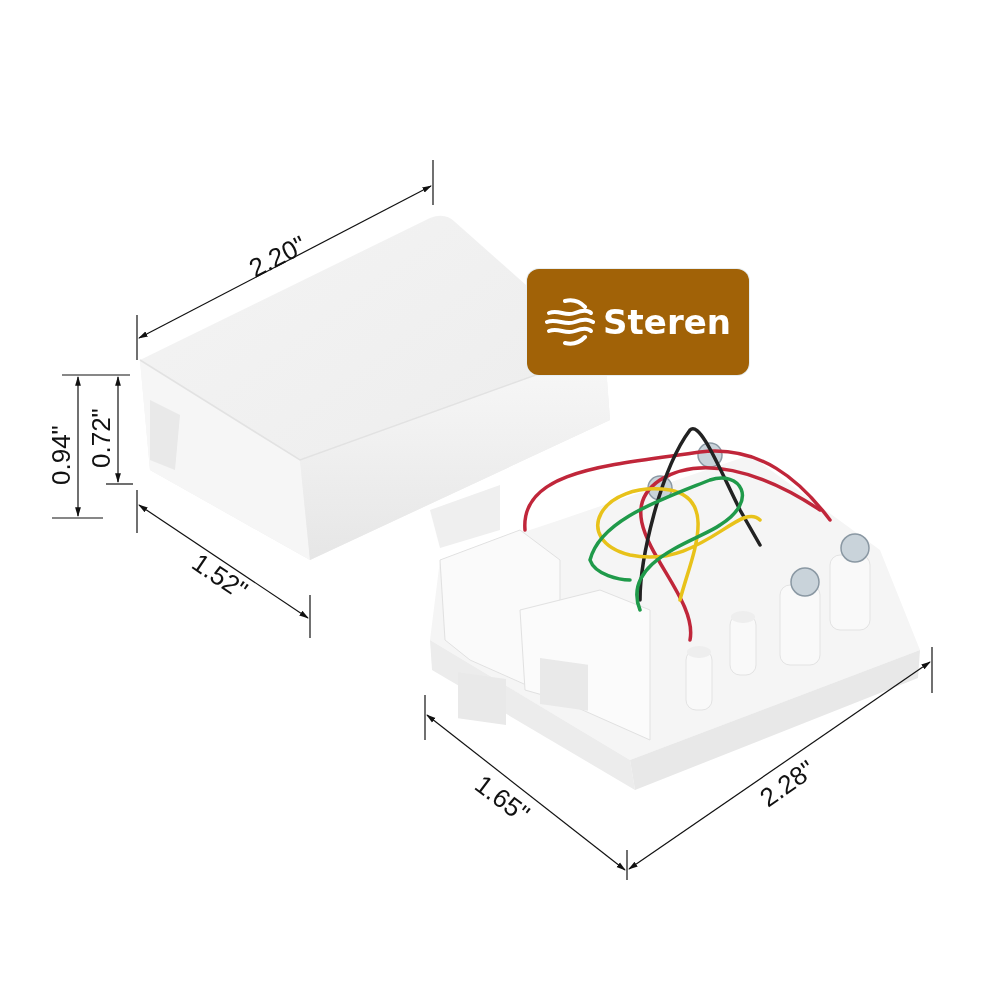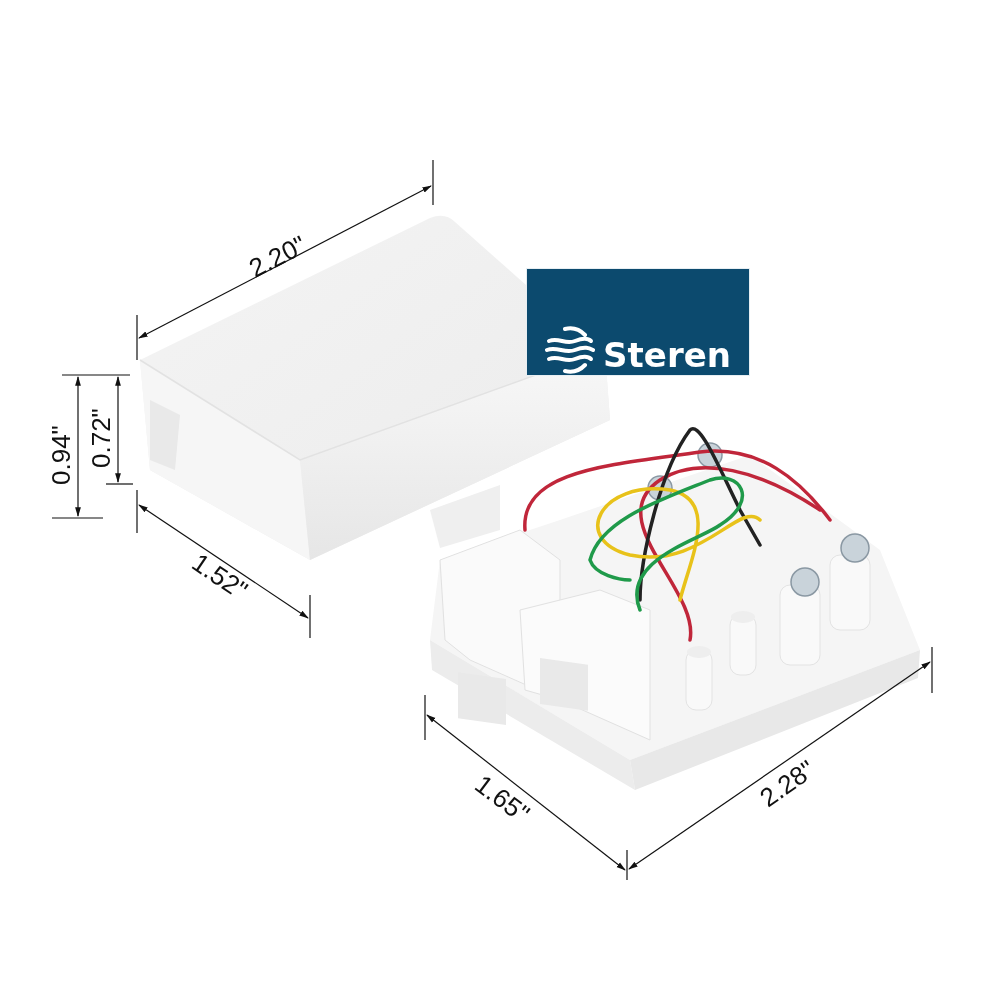--- a/index.html
+++ b/index.html
@@ -1,19 +1,19 @@
 <!DOCTYPE html>
 <html><head>
 <meta charset="utf-8">
 <style>
   html,body{margin:0;padding:0;background:#ffffff;}
   body{width:1000px;height:1000px;position:relative;overflow:hidden;font-family:"Liberation Sans",sans-serif;}
   #scene{position:absolute;left:0;top:0;width:1000px;height:1000px;}
   .dim-label{font-family:"Liberation Sans",sans-serif;font-size:26px;fill:#111;}
-  .logo{position:absolute;left:527px;top:269px;width:222px;height:106px;border-radius:0;background:#0c4a6e;display:flex;align-items:flex-end;justify-content:center;gap:8px;box-shadow:0 0 0 1px #e7eef2;}
+  .logo{position:absolute;left:527px;top:269px;width:222px;height:106px;border-radius:12px;background:#a16207;display:flex;align-items:center;justify-content:center;gap:8px;box-shadow:0 0 0 1px #e7eef2;}
   .logo-text{color:#fff;font-family:"DejaVu Sans",sans-serif;font-weight:bold;font-size:34px;letter-spacing:0px;}
 </style>
 </head>
 <body>
 
 <svg id="scene" width="1000" height="1000" viewBox="0 0 1000 1000" xmlns="http://www.w3.org/2000/svg">
   <defs>
     <marker id="arr" viewBox="0 0 10 10" refX="9" refY="5" markerWidth="8" markerHeight="8" orient="auto-start-reverse">
       <path d="M0,2 L10,5 L0,8 z" fill="#111"></path>
     </marker>

